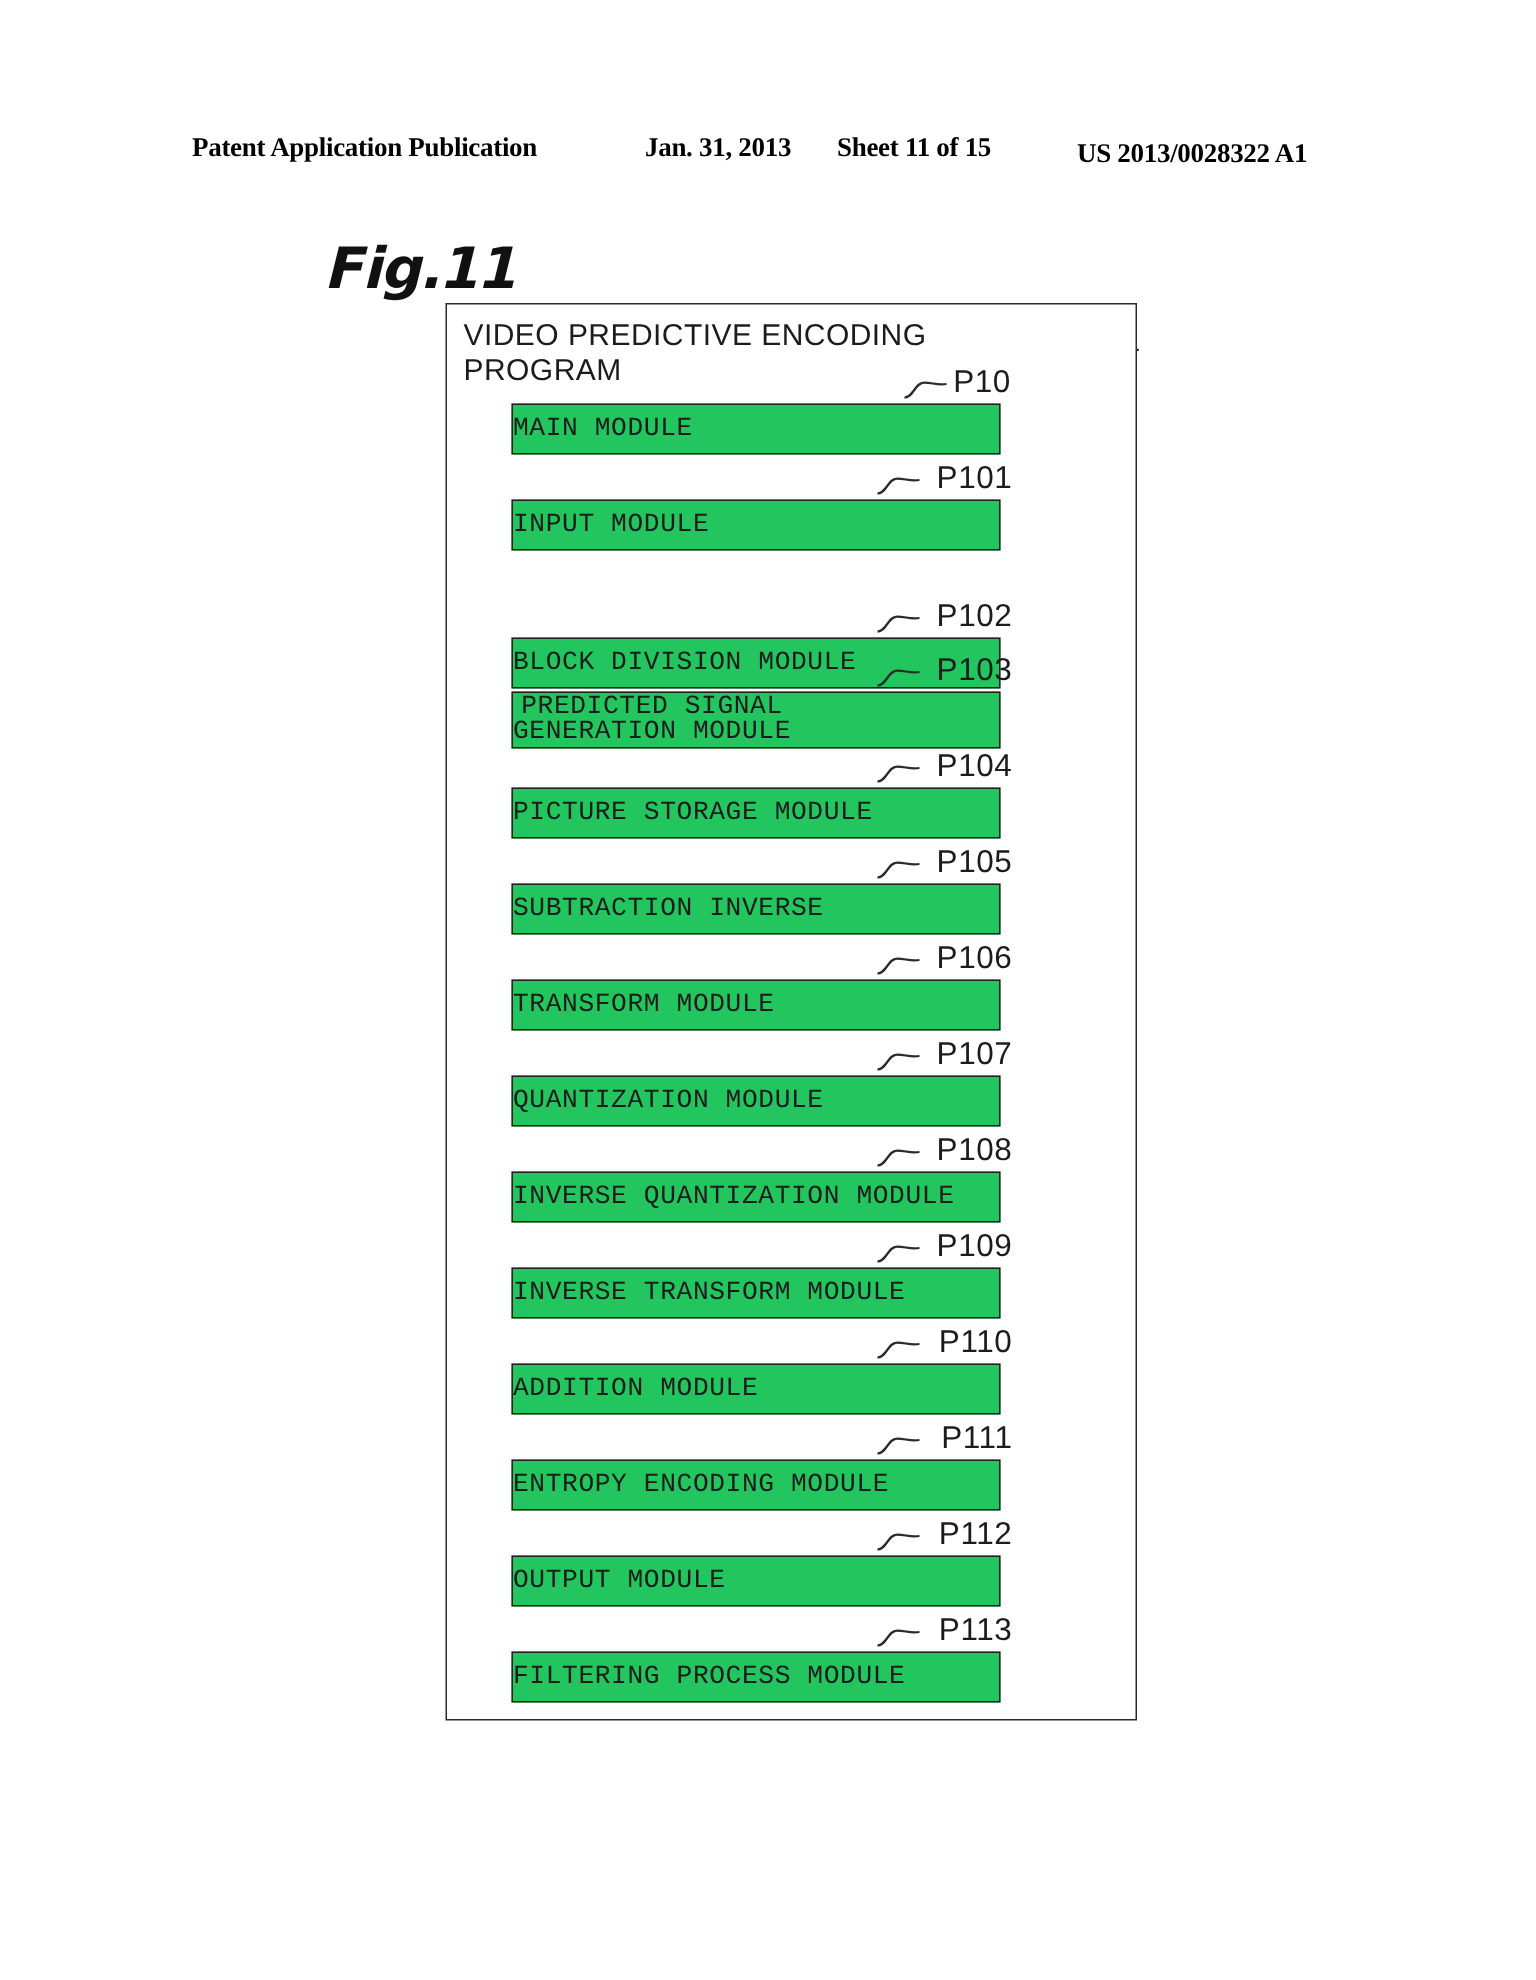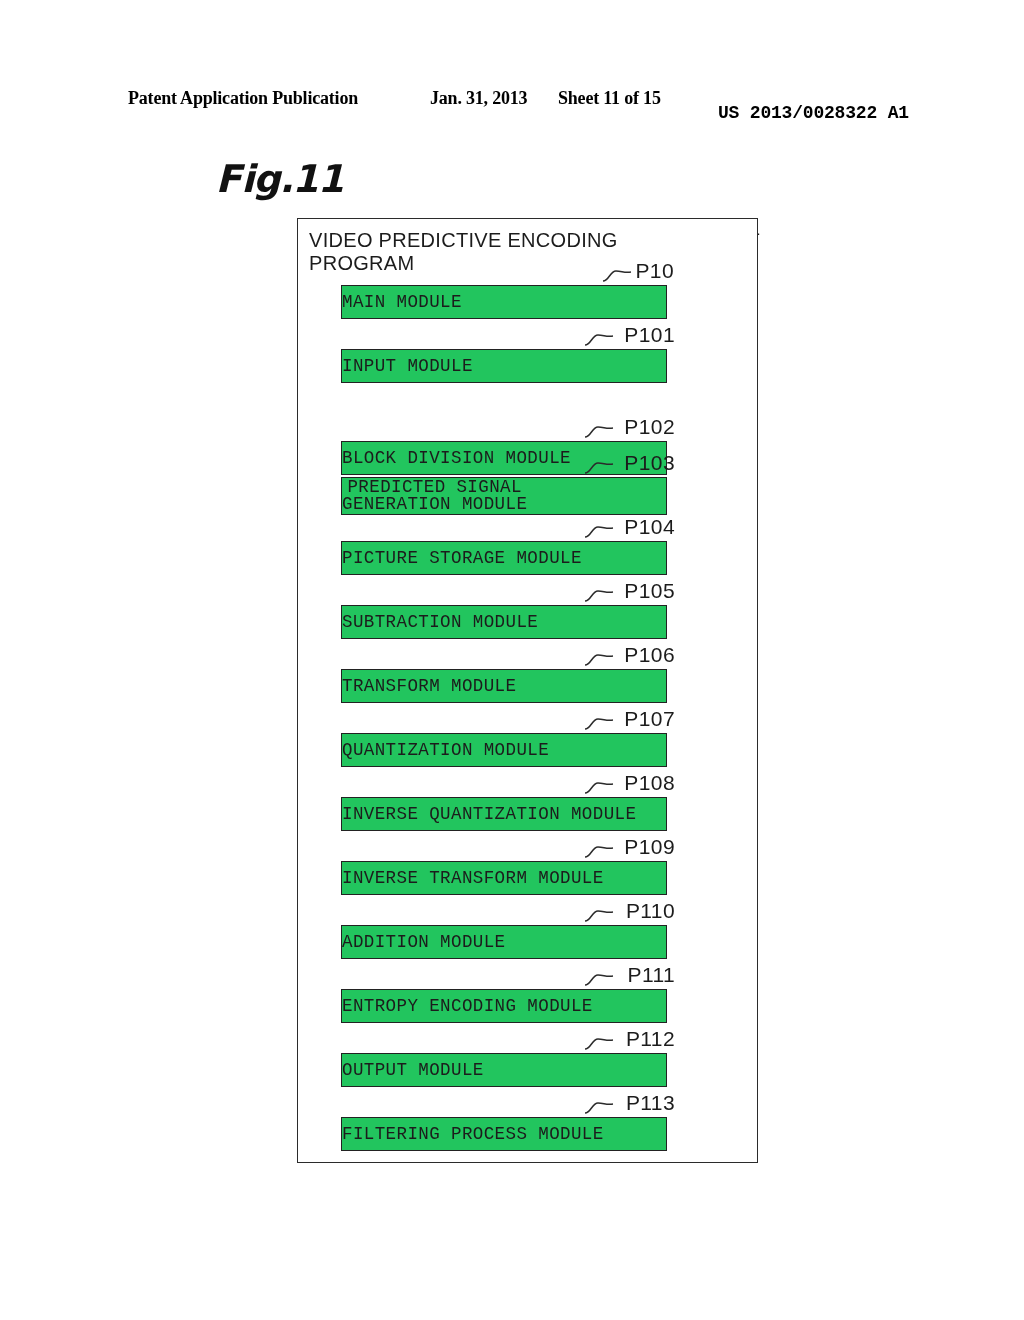--- a/index.html
+++ b/index.html
@@ -27,41 +27,41 @@
     font-family: "Liberation Serif", serif;
     font-weight: bold;
     font-size: 18px;
     letter-spacing: -0.2px;
     color: #000;
     white-space: nowrap;
   }
   .page-header .hdr-pub   { position: absolute; left: 0;   top: 0; }
   .page-header .hdr-date  { position: absolute; left: 302px; top: 0; }
   .page-header .hdr-sheet { position: absolute; left: 430px; top: 0; }
-  .page-header .hdr-num   { position: absolute; left: 590px; top: 15px; font-family: Liberation Mono, monospace; }
+  .page-header .hdr-num   { position: absolute; left: 590px; top: 4px; }
 
   
   .fig-caption {
     position: absolute;
     left: 219px;
     top: 157px;
     font-family: "DejaVu Sans", sans-serif;
     font-style: italic;
     font-weight: bold;
     font-size: 38px;
     letter-spacing: -1px;
     color: #111;
     transform: skewX(-3deg);
   }
 
   
   .program-box {
     position: absolute;
     left: 297px;
-    top: 218px;
+    top: 202px;
     width: 461px;
     height: 945px;
     border: 1.6px solid #2b2b2b;
     box-sizing: border-box;
     background: #fff;
   }
   .program-title {
     position: absolute;
     left: 11px;
     top: 10px;
@@ -236,21 +236,21 @@
         </div>
       </div>
       <div class="module-row" style="top: 386px;">
         <div class="ref-tag">
           <svg width="30" height="16" viewBox="0 0 30 16">
             <path class="leader" d="M1 14 C 7 14, 8 4, 14 4 C 20 4, 22 6, 29 5"></path>
           </svg>
           <span class="ref-text">P105</span>
         </div>
         <div class="module-box">
-          <div class="module-label">SUBTRACTION MODULE</div>
+          <div class="module-label">SUBTRACTION INVERSE</div>
         </div>
       </div>
       <div class="module-row" style="top: 450px;">
         <div class="ref-tag">
           <svg width="30" height="16" viewBox="0 0 30 16">
             <path class="leader" d="M1 14 C 7 14, 8 4, 14 4 C 20 4, 22 6, 29 5"></path>
           </svg>
           <span class="ref-text">P106</span>
         </div>
         <div class="module-box">

